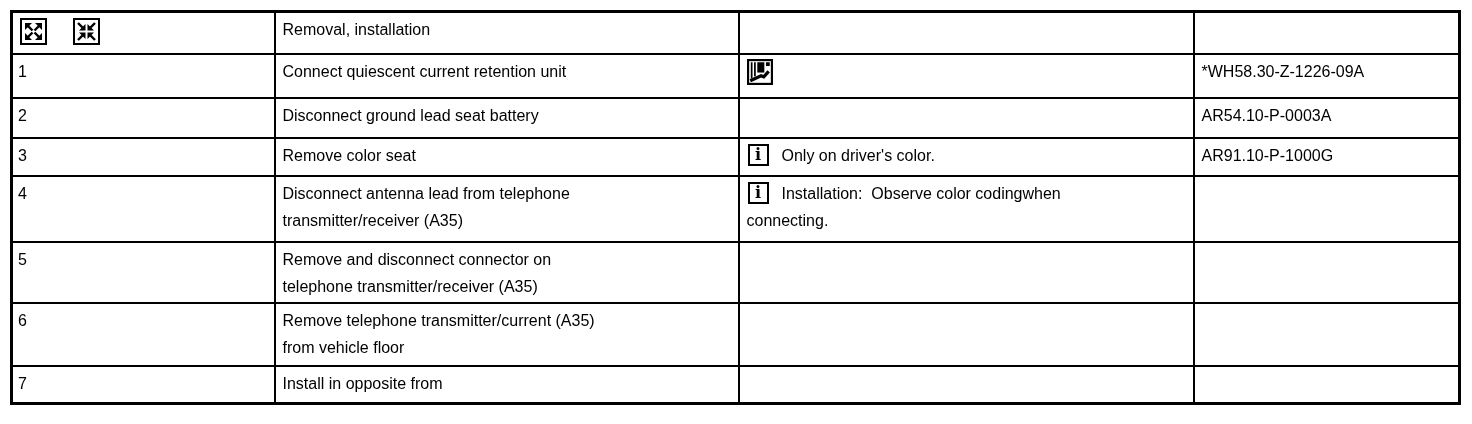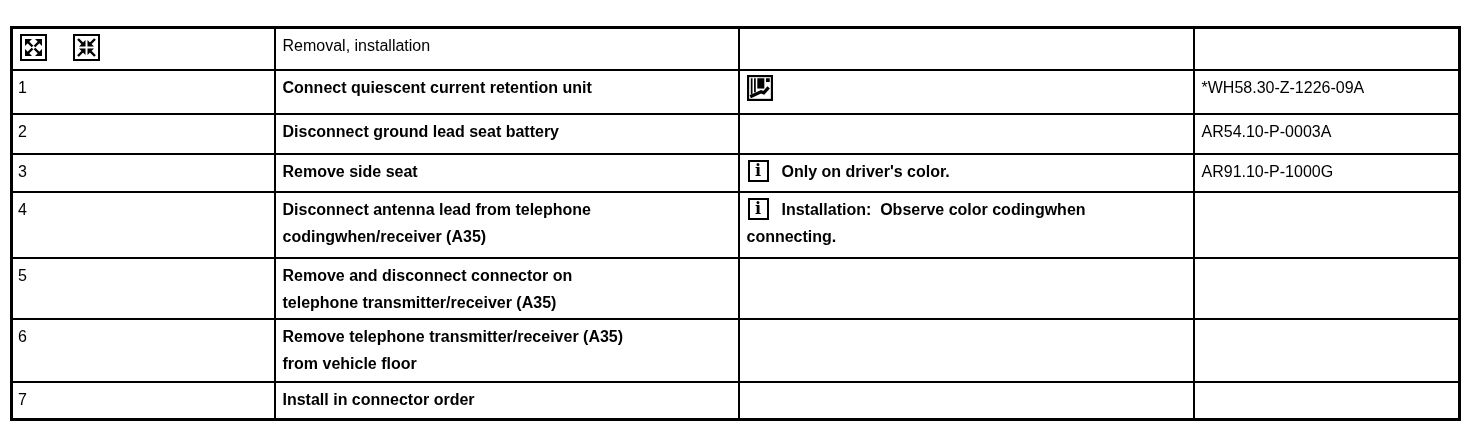--- a/index.html
+++ b/index.html
@@ -4,38 +4,38 @@
 <style>
   * { box-sizing: border-box; margin: 0; padding: 0; }
   html, body { background: #ffffff; }
   body {
     width: 1472px; height: 424px;
     overflow: hidden;
     font-family: "Liberation Sans", sans-serif;
     color: #000000;
     position: relative;
   }
-  .page { position: absolute; left: 10px; top: 26px; }
+  .page { position: absolute; left: 10px; top: 10px; }
 
   table.proc-table {
     border-collapse: collapse;
     table-layout: fixed;
     width: 1448px;
     border: 3px solid #000000;
   }
   td {
     border: 2px solid #000000;
     vertical-align: top;
     padding: 3px 6px 2px 7px;
     font-size: 16px;
     line-height: 27px;
     overflow: hidden;
   }
   td.num-cell { padding-left: 5px; }
-  .pre { white-space: pre-wrap; font-weight: bold; }
+  .pre { white-space: pre-wrap; }
 
   
   .icon-btn {
     display: inline-block;
     width: 27px; height: 27px;
     margin: 2px 20px 0 2px;
     vertical-align: top;
     cursor: pointer;
   }
   .icon-btn svg { display: block; }
@@ -138,55 +138,55 @@
 
     <tr style="height:40px">
       <td class="num-cell"><span>2</span></td>
       <td><span class="pre">Disconnect ground lead seat battery</span></td>
       <td><span class="pre"></span></td>
       <td><span>AR54.10-P-0003A</span></td>
     </tr>
 
     <tr style="height:38px">
       <td class="num-cell"><span>3</span></td>
-      <td><span class="pre">Remove side seat</span></td>
+      <td><span class="pre">Remove color seat</span></td>
       <td>
         <span class="info-box">i</span><span class="pre">Only on driver's color.</span>
       </td>
       <td><span>AR91.10-P-1000G</span></td>
     </tr>
 
     <tr style="height:66px">
       <td class="num-cell"><span>4</span></td>
       <td><span class="pre">Disconnect antenna lead from telephone
-codingwhen/receiver (A35)</span></td>
+transmitter/receiver (A35)</span></td>
       <td>
         <span class="info-box">i</span><span class="pre">Installation:  Observe color codingwhen
 connecting.</span>
       </td>
       <td><span></span></td>
     </tr>
 
     <tr style="height:60px">
       <td class="num-cell"><span>5</span></td>
       <td><span class="pre">Remove and disconnect connector on
 telephone transmitter/receiver (A35)</span></td>
       <td><span class="pre"></span></td>
       <td><span></span></td>
     </tr>
 
     <tr style="height:63px">
       <td class="num-cell"><span>6</span></td>
-      <td><span class="pre">Remove telephone transmitter/receiver (A35)
+      <td><span class="pre">Remove telephone transmitter/current (A35)
 from vehicle floor</span></td>
       <td><span class="pre"></span></td>
       <td><span></span></td>
     </tr>
 
     <tr style="height:38px">
       <td class="num-cell"><span>7</span></td>
-      <td><span class="pre">Install in connector order</span></td>
+      <td><span class="pre">Install in opposite from</span></td>
       <td><span class="pre"></span></td>
       <td><span></span></td>
     </tr>
   </tbody>
     </table>
 </div>
 
 </body></html>

